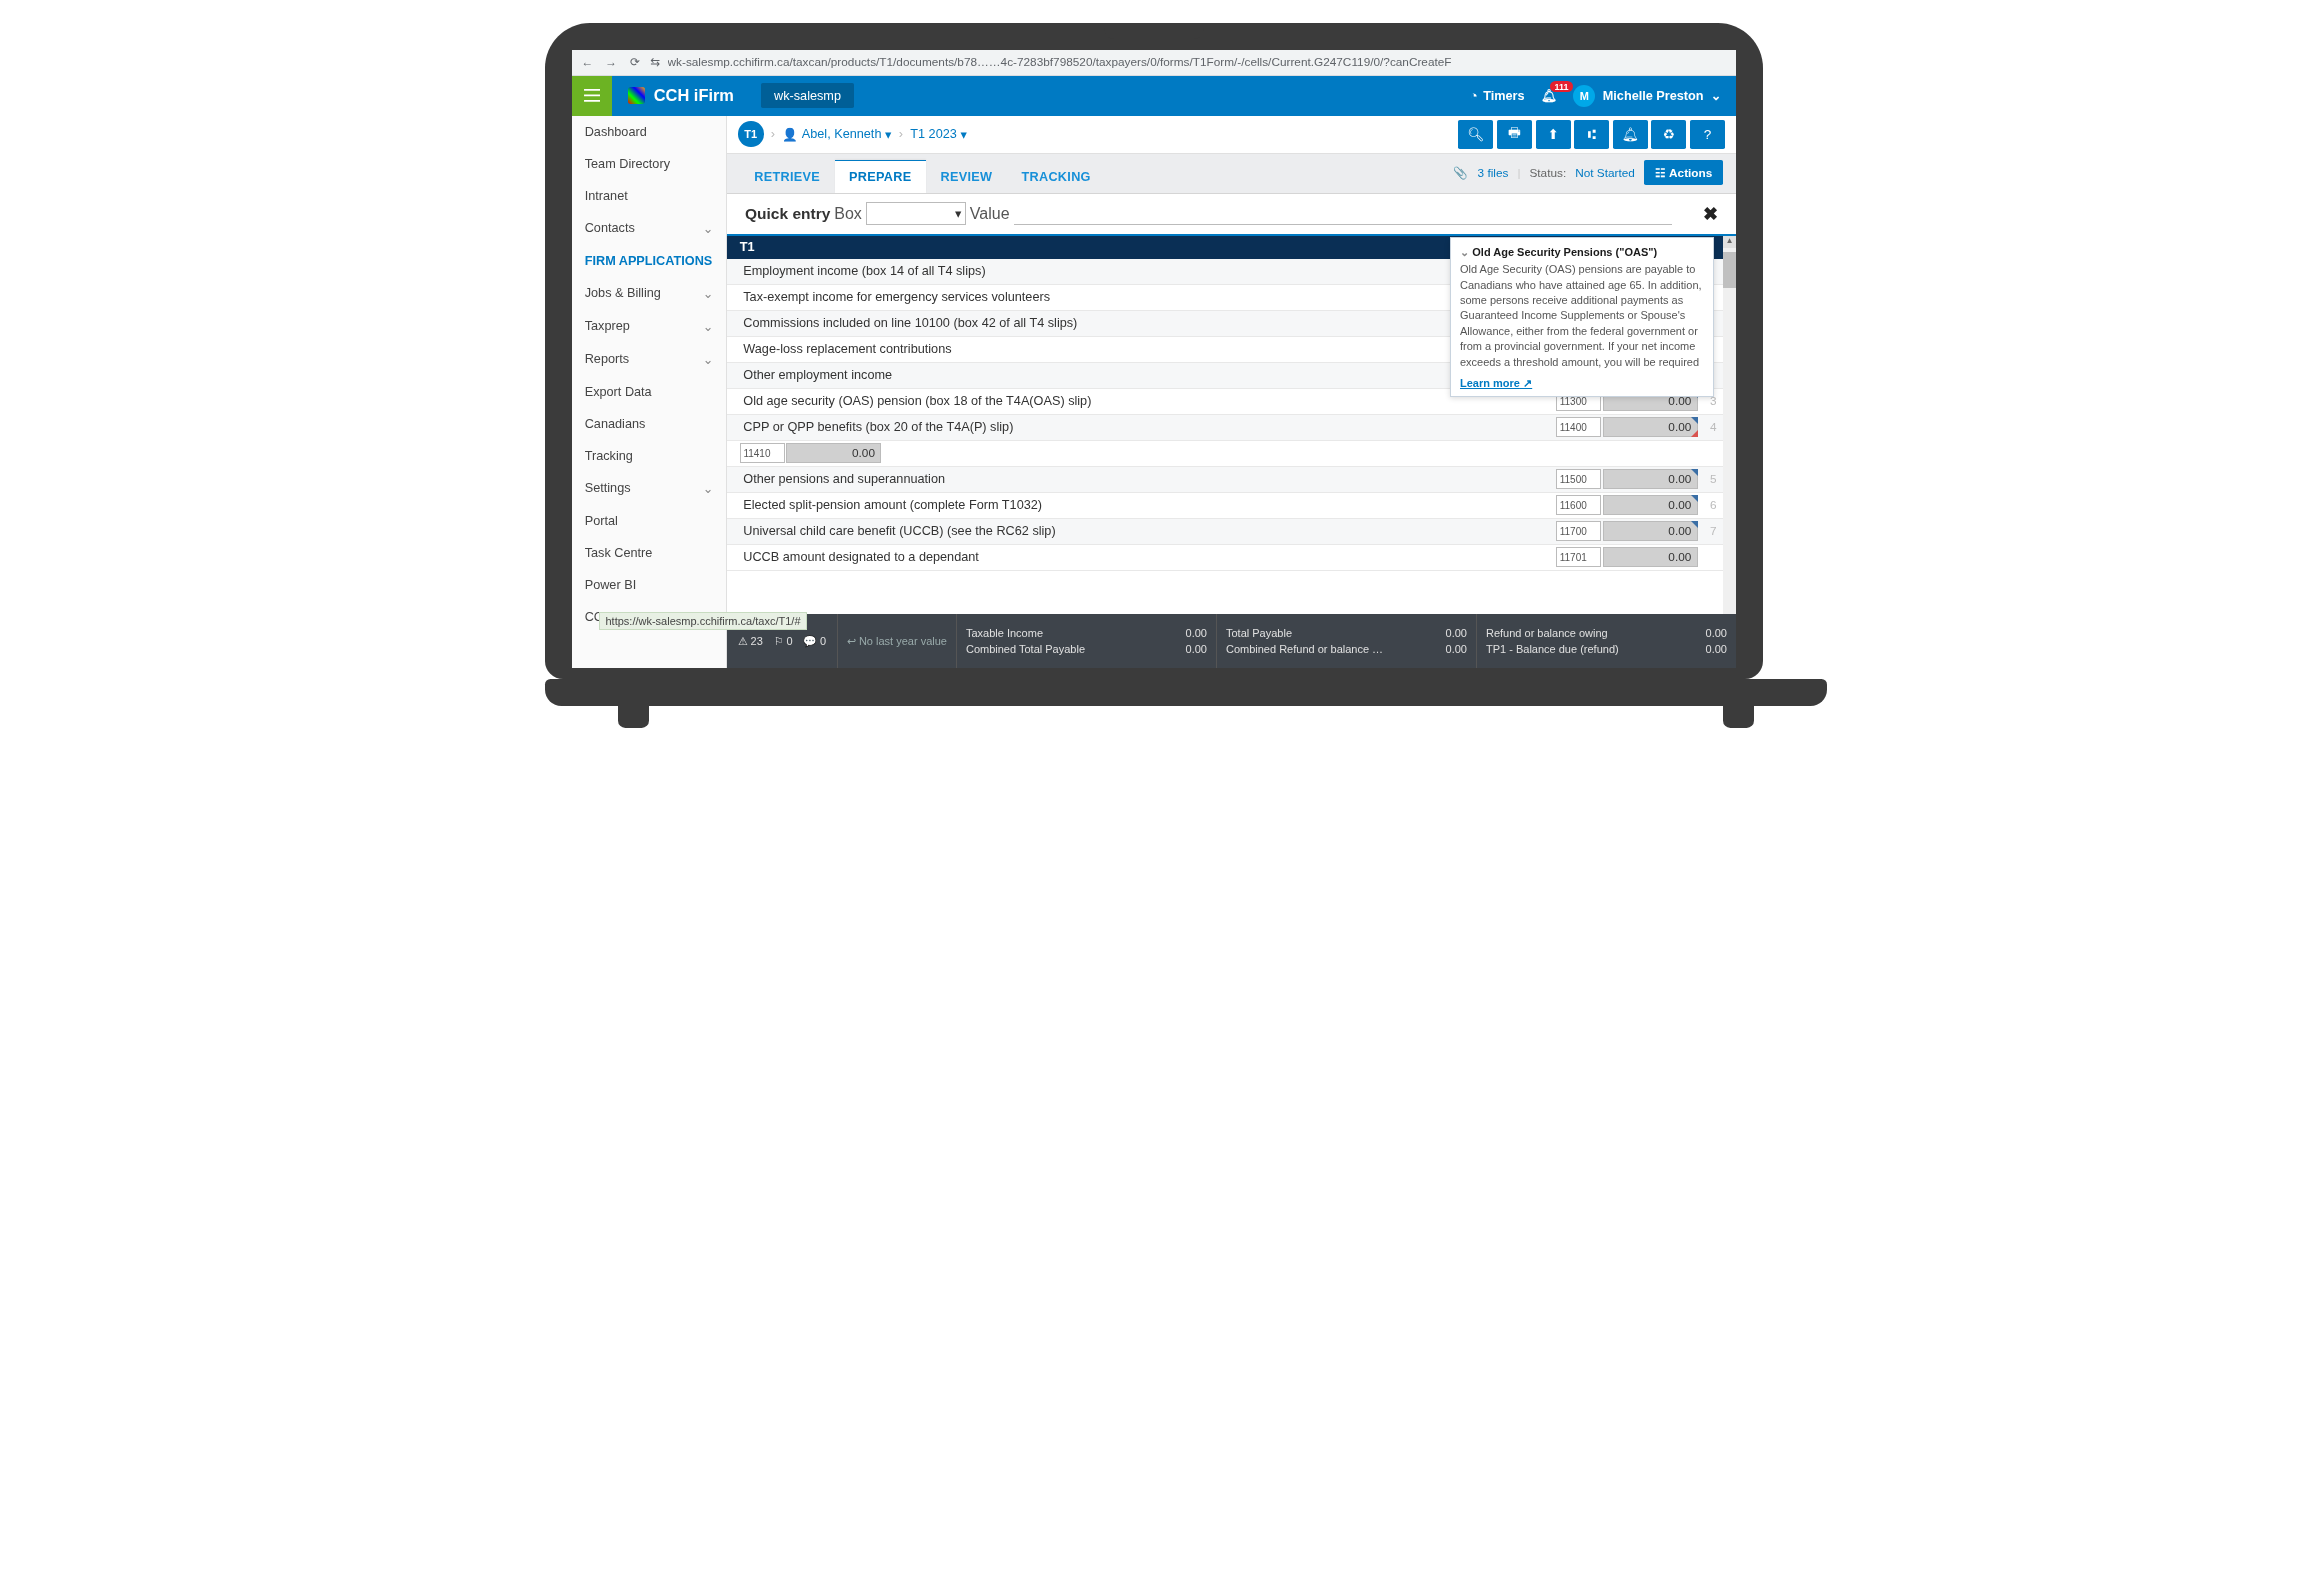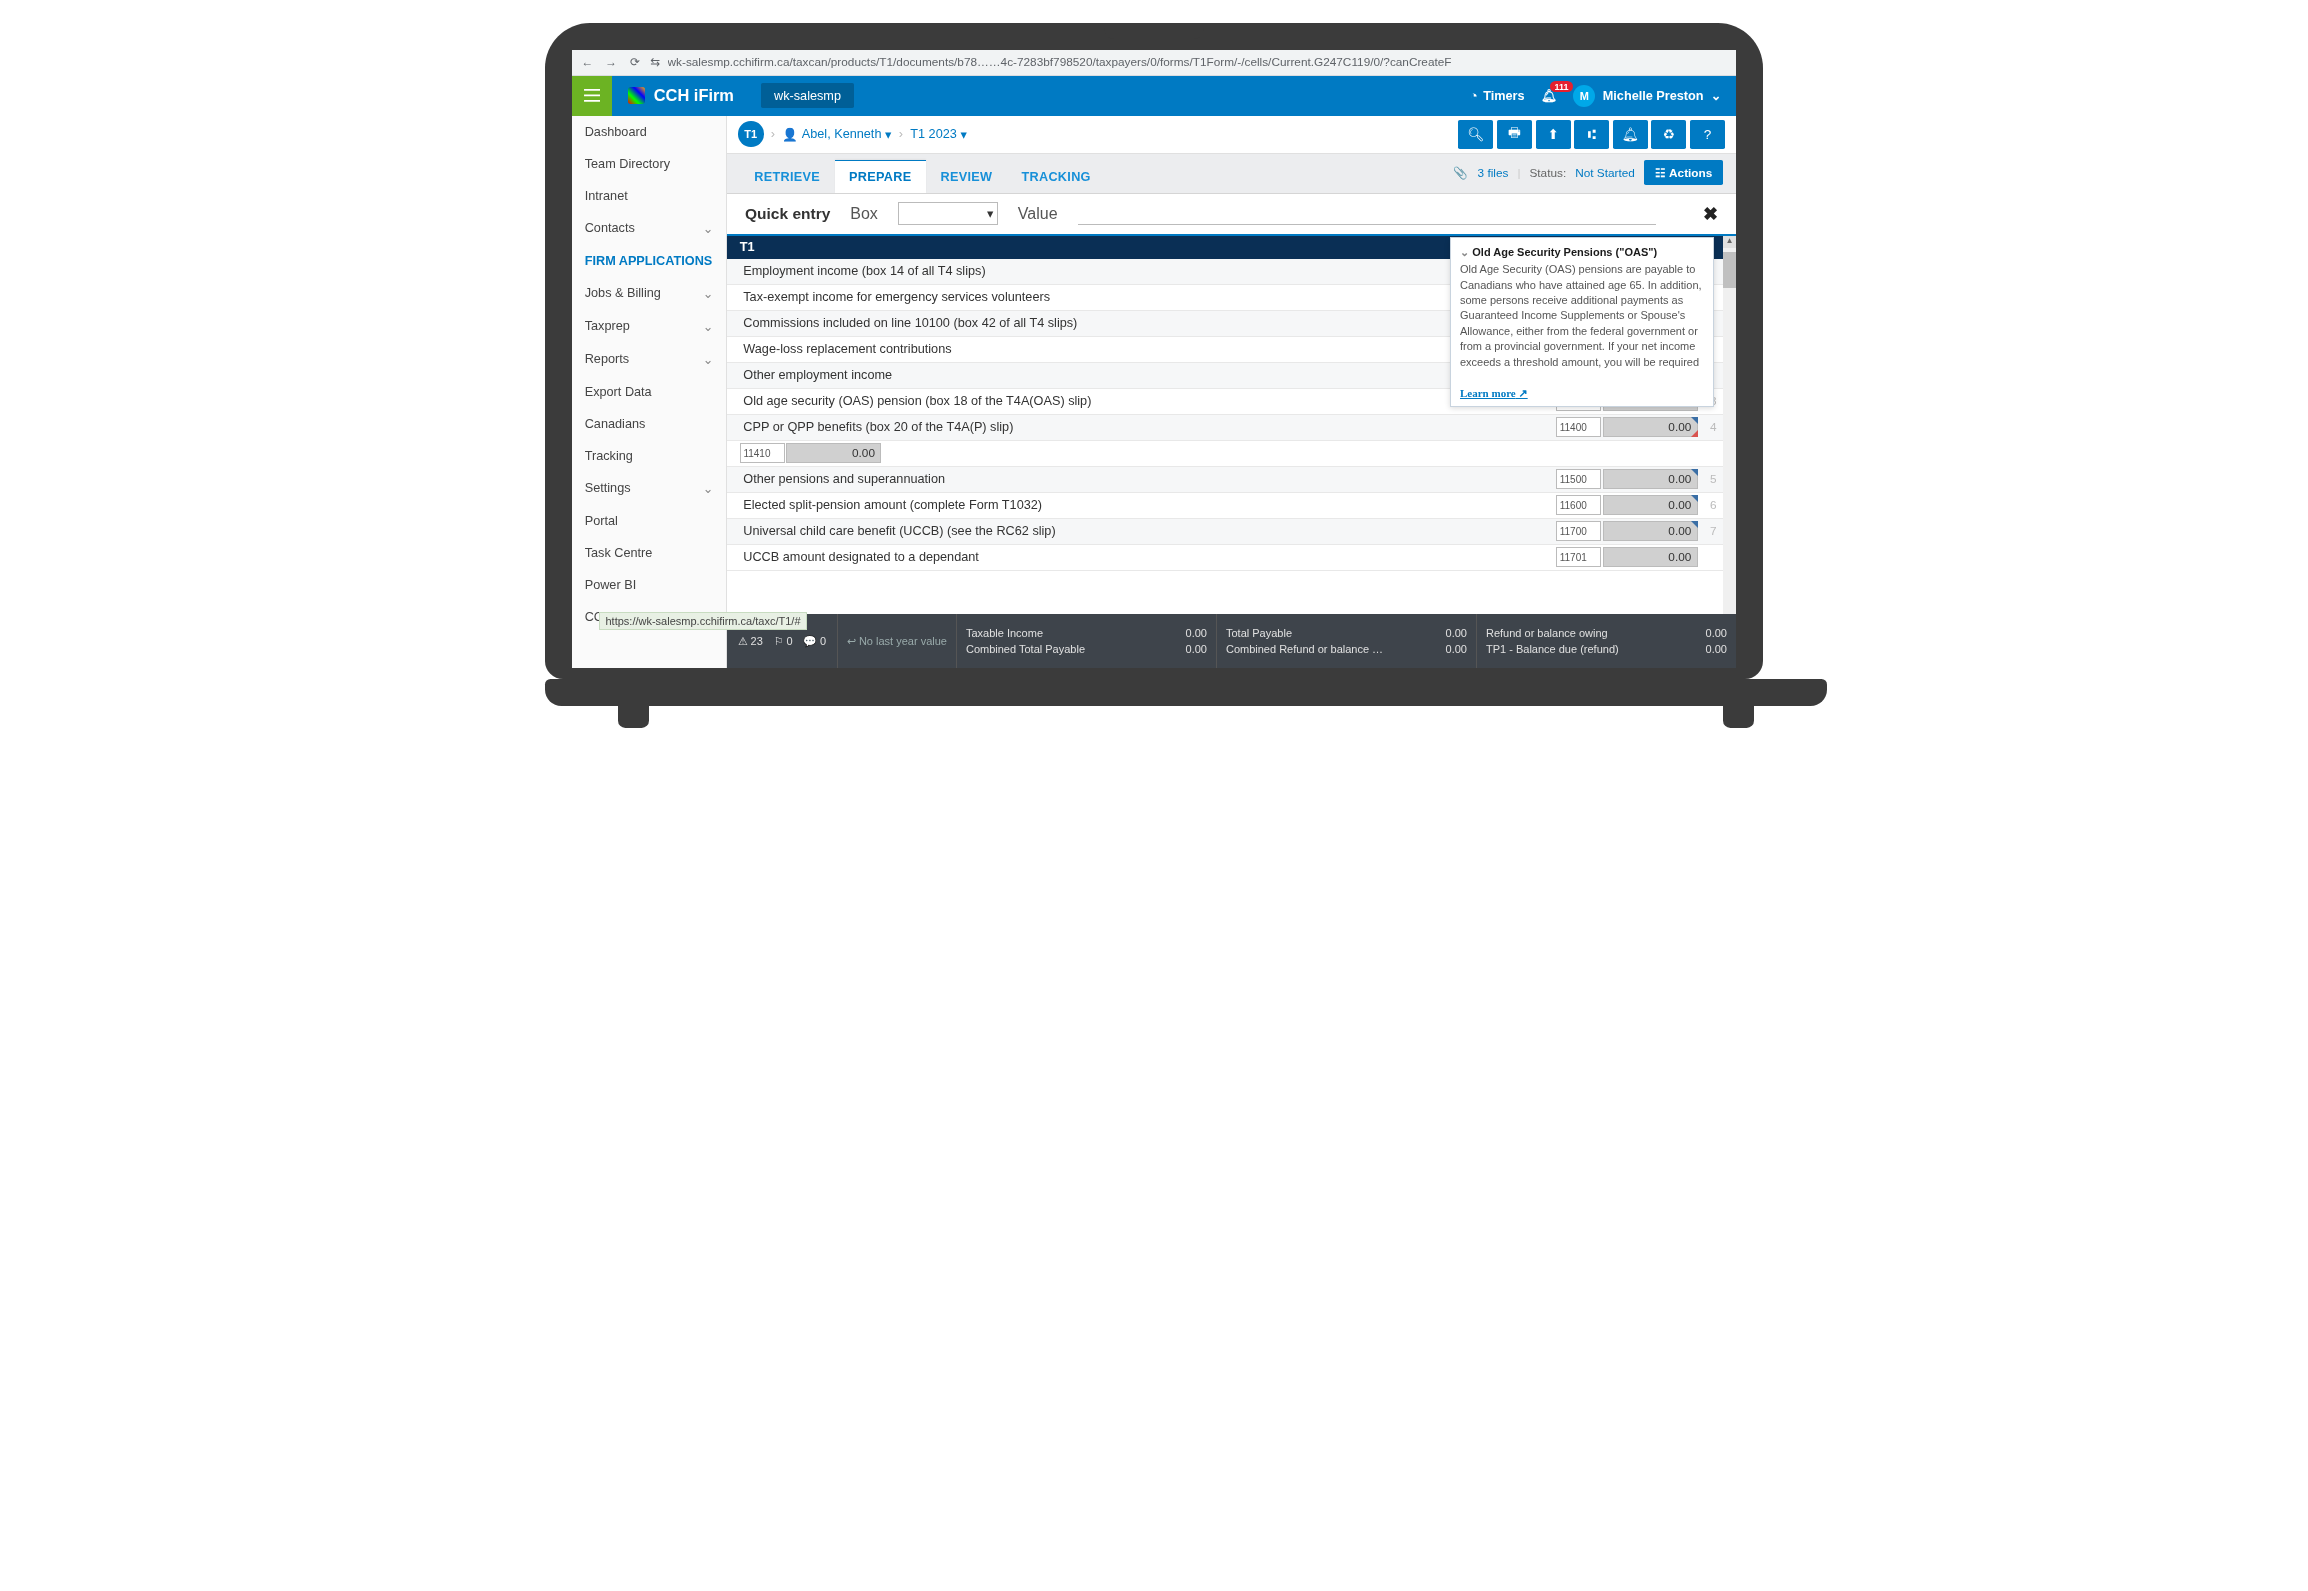--- a/index.html
+++ b/index.html
@@ -53,21 +53,21 @@
   .tab { padding:9px 14.5px; font-size:12.7px; font-weight:600; color:#007ac3; cursor:pointer; letter-spacing:0.3px;}
   .tab.active { background:#fff; border-top:1.8px solid #007ac3; box-shadow:0 -0.9px 1.8px rgba(0,0,0,0.05);}
   .tab.inactive { color:#0086d6; opacity:0.9;}
   .status-area { margin-left:auto; display:flex; align-items:center; gap:9px; font-size:11.8px; padding-bottom:7.3px;}
   .status-area .lbl { color:#666;}
   .status-val{ color:#007ac3;}
   .actions-btn { background:#007ac3; color:#fff; padding:5.5px 11px; border-radius:1.8px; cursor:pointer; display:inline-flex; gap:3.6px; font-weight:600;}
   .clip-ico{color:#007ac3;}
 
   
-  .quick { height:42px; background:#fff; border-bottom:2.7px solid #007ac3; display:flex; align-items:center; padding:0 18px; gap:20px;}
+  .quick { height:42px; background:#fff; border-bottom:2.7px solid #007ac3; display:flex; align-items:center; padding:0 18px; gap:4px;}
   .quick h3 { font-size:15.5px; font-weight:600; color:#333;}
   .qe-lbl { color:#555; font-size:16px;}
   .qe-box { border:0.9px solid #bbb; width:100px; height:23.6px; display:flex; align-items:center; justify-content:flex-end; padding-right:3.6px;}
   .qe-val { border-bottom:0.9px solid #bbb; flex:1; height:22px; margin-right:27px;}
   .close-x { font-size:18px; color:#222; cursor:pointer; font-weight:900;}
 
   
   .form-area { flex:1; position:relative; overflow:hidden; background:#fff;}
   .hdr-bar { background:#0a2f55; color:#fff; padding:4.5px 12.7px; font-weight:600; font-size:12.7px;}
   .rows { overflow:hidden; height:336px;}
@@ -81,21 +81,21 @@
   .corner.tr{top:-0.9px;right:-0.9px;border-left:7.3px solid transparent;border-top:7.3px solid #3a6ea5;}
   .corner.br{bottom:-0.9px;right:-0.9px;border-left:7.3px solid transparent;border-bottom:7.3px solid #d9534f;}
   .seq { width:20px; text-align:center; color:#bbb; font-size:11.8px; margin-left:5.5px;}
   .spacer-cell { width:244px;}
 
   
   .help-pop { position:absolute; top:1.8px; right:22px; width:264px; background:#fff; border:0.9px solid #c8d3de; box-shadow:0 1.8px 5.5px rgba(0,0,0,0.15); font-size:11px; padding:7.3px 9px 5.5px 9px; z-index:40;}
   .help-pop .h-title { font-weight:700; color:#1a1a1a; margin-bottom:3.6px;}
   .help-pop .h-title::before{content:'⌄ '; color:#888;}
   .help-pop .h-body { color:#555; line-height:1.4; max-height:109px; overflow:hidden;}
-  .help-pop .learn { display:block; margin-top:16px; color:#007ac3; font-weight:600; text-decoration:underline;font-family:Liberation Serif, serif;}
+  .help-pop .learn { display:block; margin-top:6px; color:#007ac3; font-weight:600; text-decoration:underline;}
   .help-pop .learn::after{content:' ↗';}
   .cursor-img{position:absolute; right:71px; top:147px; font-size:11px;}
 
   
   .scrollbar { position:absolute; right:0; top:0; bottom:0; width:12.7px; background:#f0f0f0;}
   .sb-thumb { background:#c0c0c0; height:36px; margin-top:3.6px;}
   .sb-arrow { height:12.7px; background:#e0e0e0; text-align:center; font-size:8.2px; color:#666;}
 
   
   .footer { height:55px; background:#3e444b; color:#e0e0e0; display:flex; align-items:stretch; font-size:11px;}

